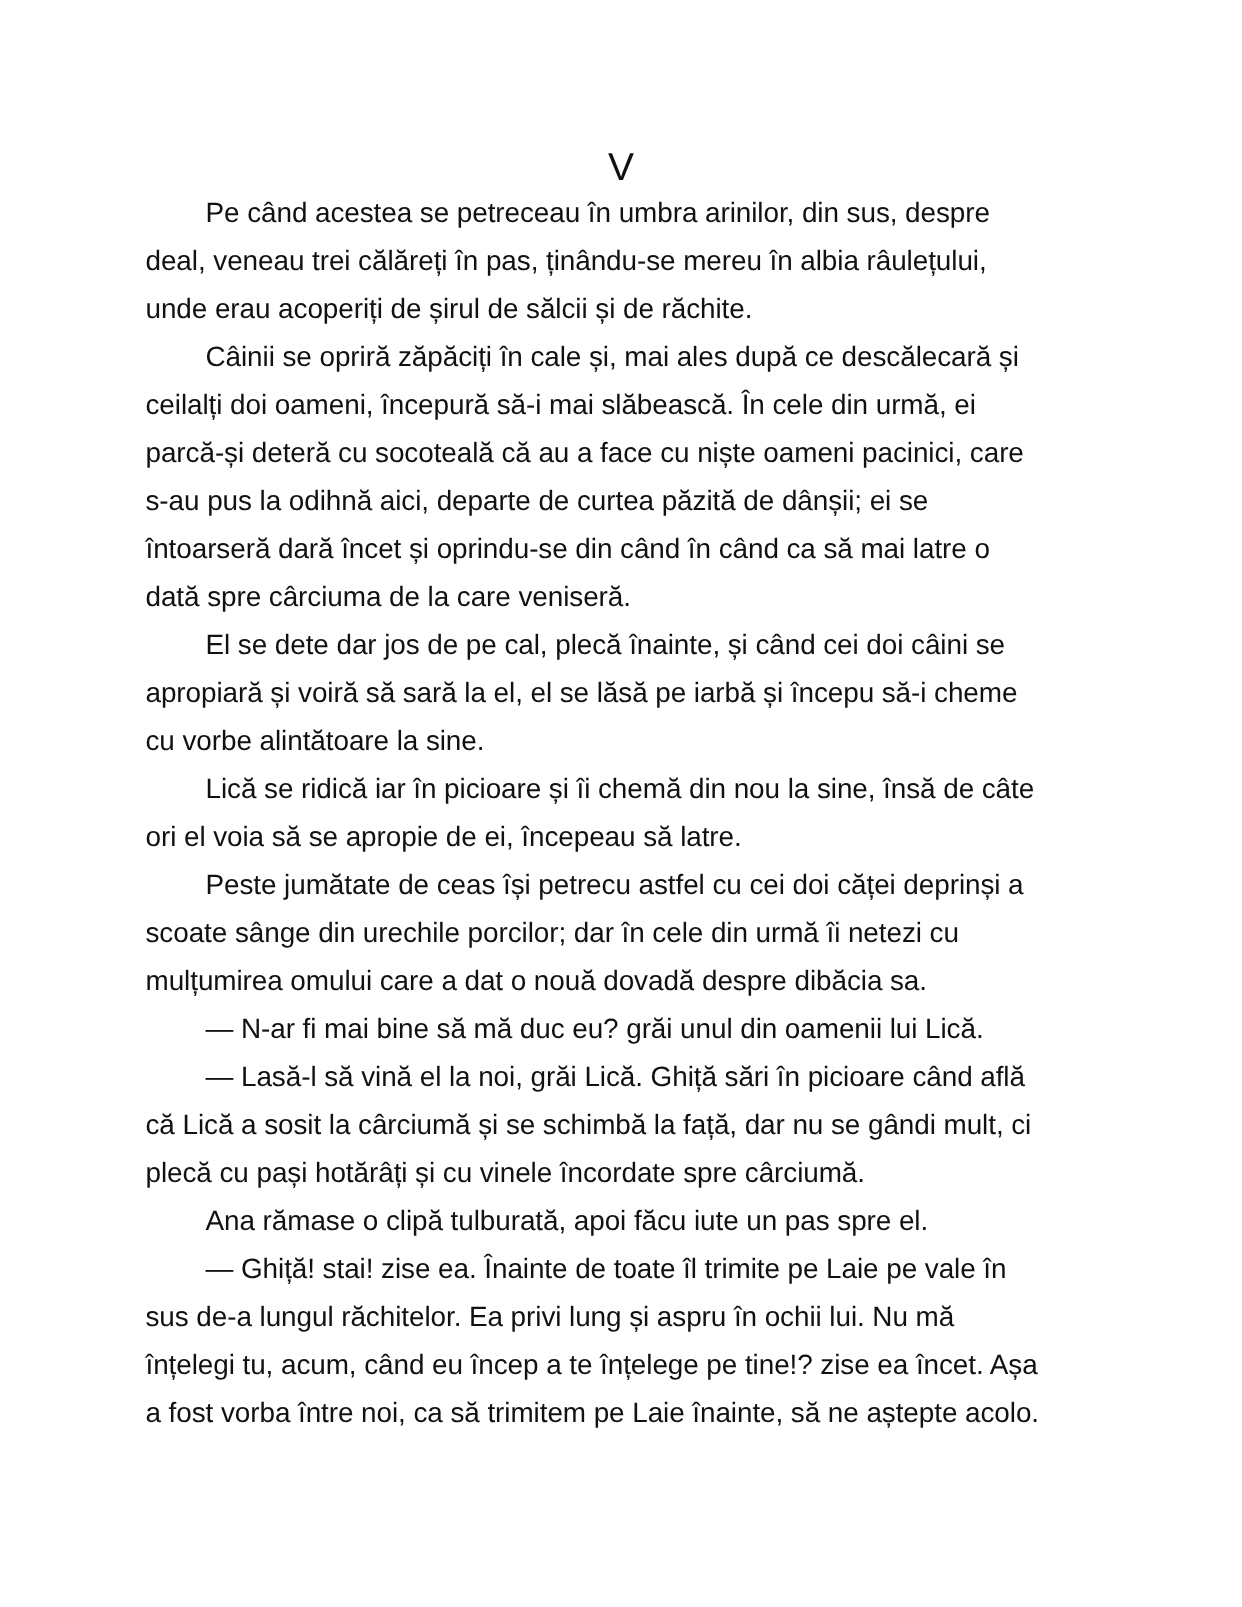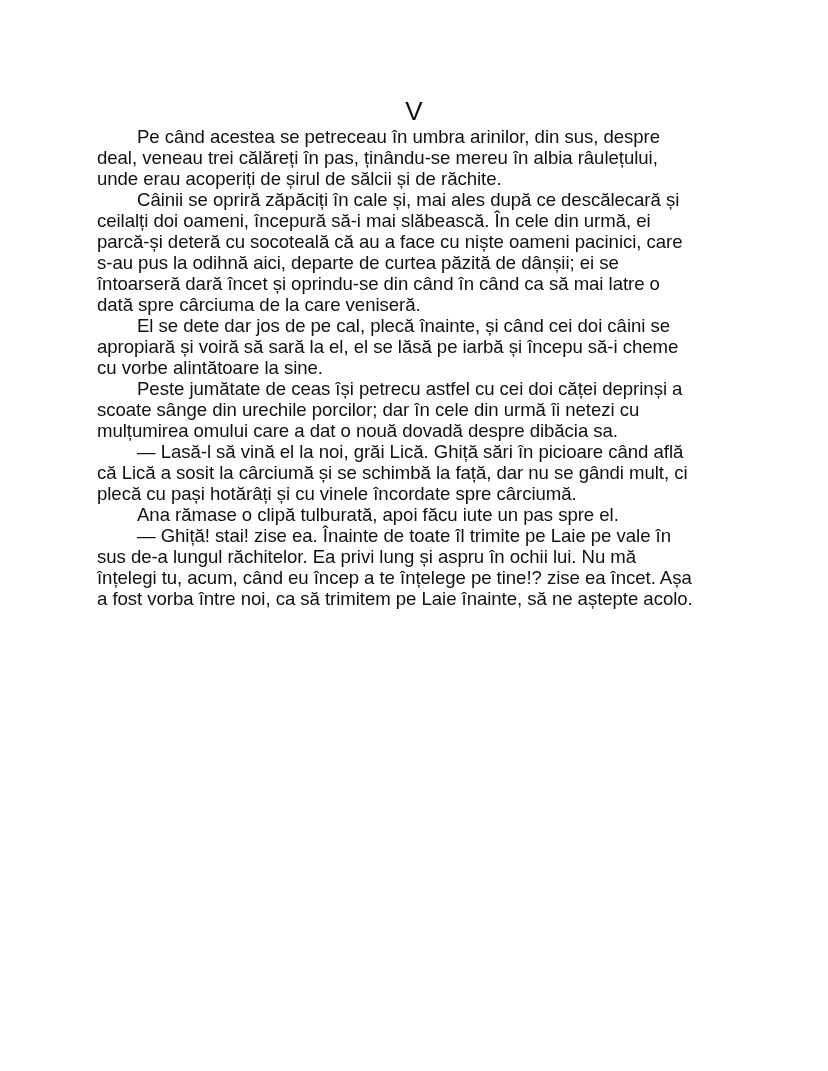--- a/index.html
+++ b/index.html
@@ -24,21 +24,21 @@
     .chapter-title {
       text-align: center;
       font-size: 26px;
       line-height: 30px;
       margin: 0 0 0 -6px;
       font-weight: normal;
       height: 30px;
     }
     .para {
       font-size: 18.6px;
-      line-height: 21px;
+      line-height: 32px;
       margin: 0;
       text-indent: 40px;
       white-space: pre-line;
       letter-spacing: -0.05px;
     }
   </style>
 </head>
 <body>
 
 <div class="page">
@@ -48,23 +48,26 @@
 unde erau acoperiți de șirul de sălcii și de răchite.</p>
   <p class="para">Câinii se opriră zăpăciți în cale și, mai ales după ce descălecară și
 ceilalți doi oameni, începură să-i mai slăbească. În cele din urmă, ei
 parcă-și deteră cu socoteală că au a face cu niște oameni pacinici, care
 s-au pus la odihnă aici, departe de curtea păzită de dânșii; ei se
 întoarseră dară încet și oprindu-se din când în când ca să mai latre o
 dată spre cârciuma de la care veniseră.</p>
   <p class="para">El se dete dar jos de pe cal, plecă înainte, și când cei doi câini se
 apropiară și voiră să sară la el, el se lăsă pe iarbă și începu să-i cheme
 cu vorbe alintătoare la sine.</p>
+  <p class="para">Lică se ridică iar în picioare și îi chemă din nou la sine, însă de câte
+ori el voia să se apropie de ei, începeau să latre.</p>
   <p class="para">Peste jumătate de ceas își petrecu astfel cu cei doi căței deprinși a
 scoate sânge din urechile porcilor; dar în cele din urmă îi netezi cu
 mulțumirea omului care a dat o nouă dovadă despre dibăcia sa.</p>
+  <p class="para">— N-ar fi mai bine să mă duc eu? grăi unul din oamenii lui Lică.</p>
   <p class="para">— Lasă-l să vină el la noi, grăi Lică. Ghiță sări în picioare când află
 că Lică a sosit la cârciumă și se schimbă la față, dar nu se gândi mult, ci
 plecă cu pași hotărâți și cu vinele încordate spre cârciumă.</p>
   <p class="para">Ana rămase o clipă tulburată, apoi făcu iute un pas spre el.</p>
   <p class="para">— Ghiță! stai! zise ea. Înainte de toate îl trimite pe Laie pe vale în
 sus de-a lungul răchitelor. Ea privi lung și aspru în ochii lui. Nu mă
 înțelegi tu, acum, când eu încep a te înțelege pe tine!? zise ea încet. Așa
 a fost vorba între noi, ca să trimitem pe Laie înainte, să ne aștepte acolo.</p>
 </div>
 

